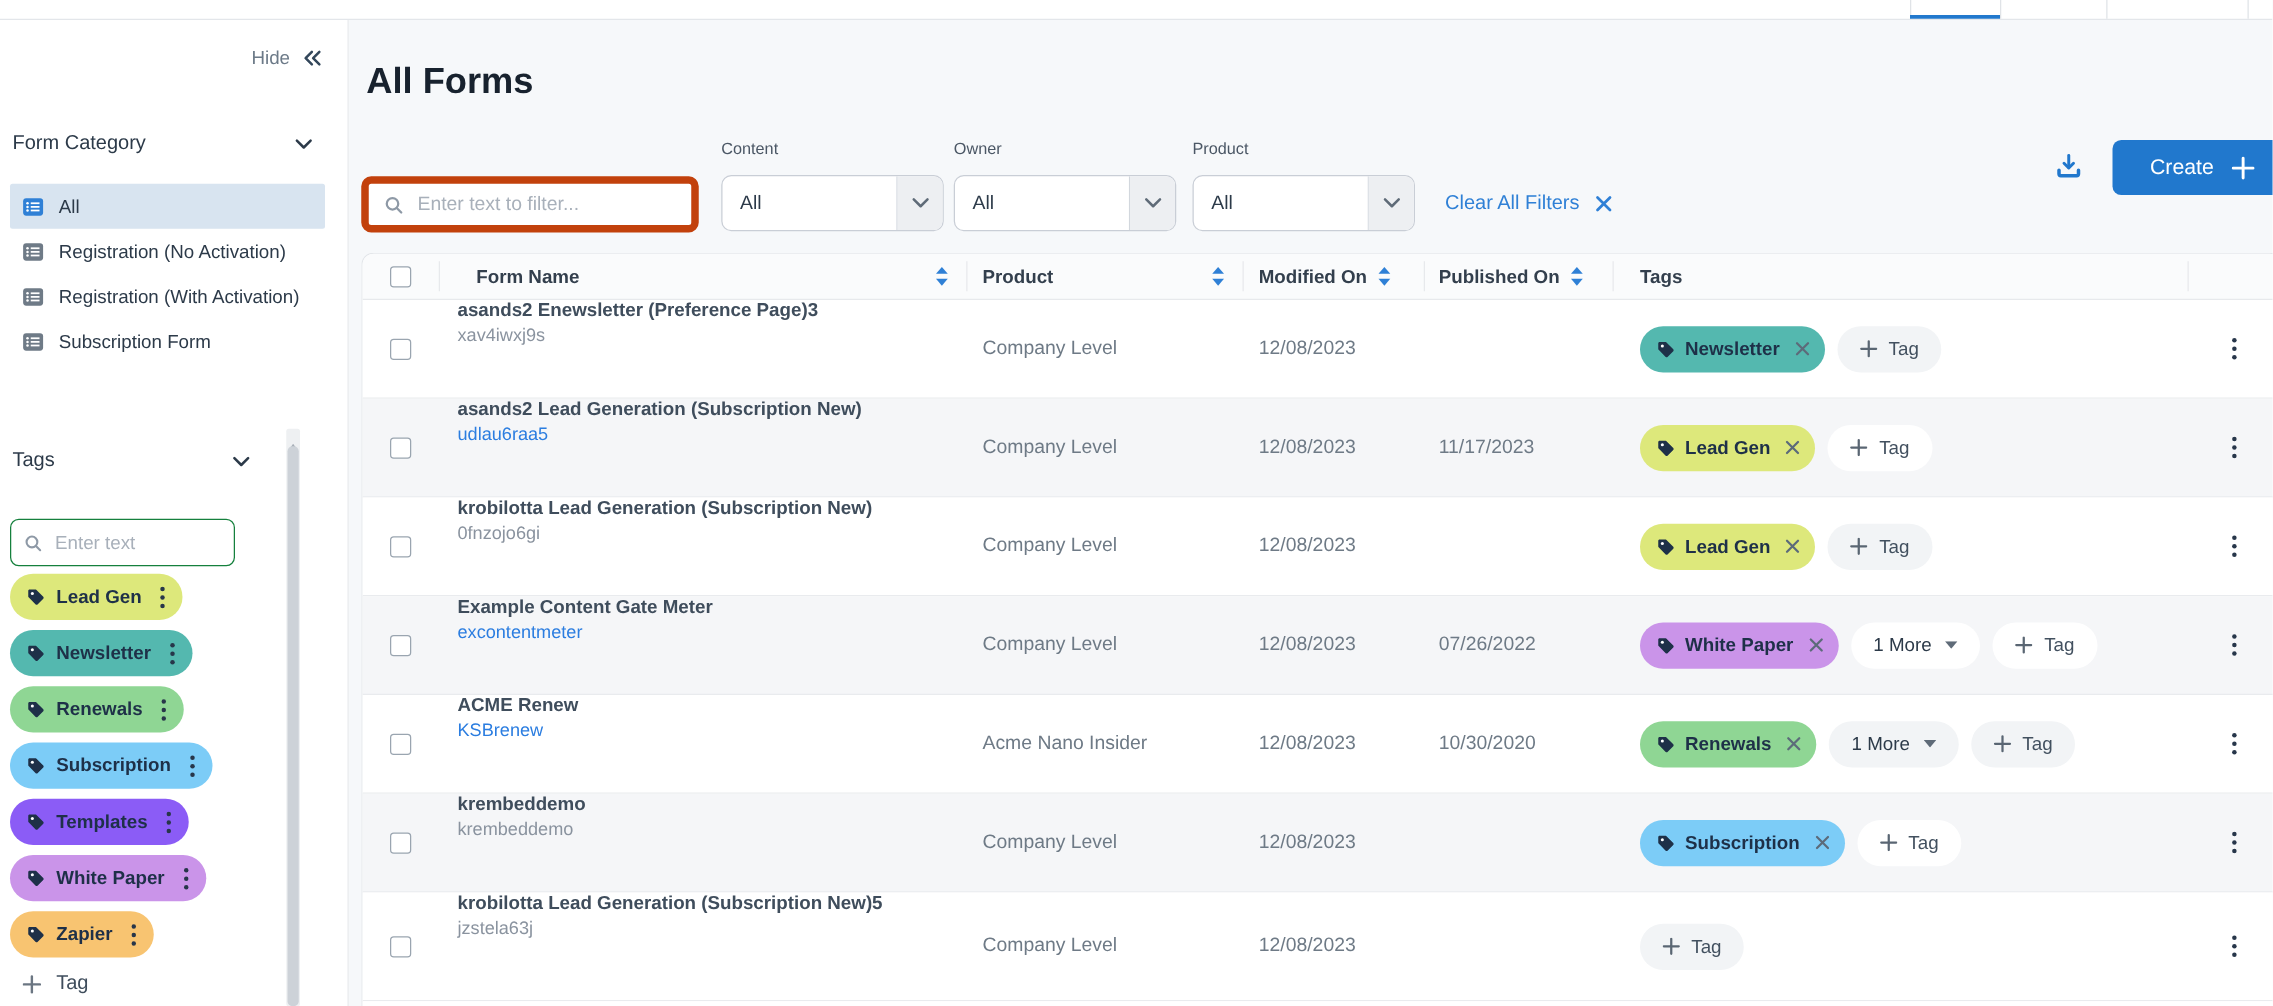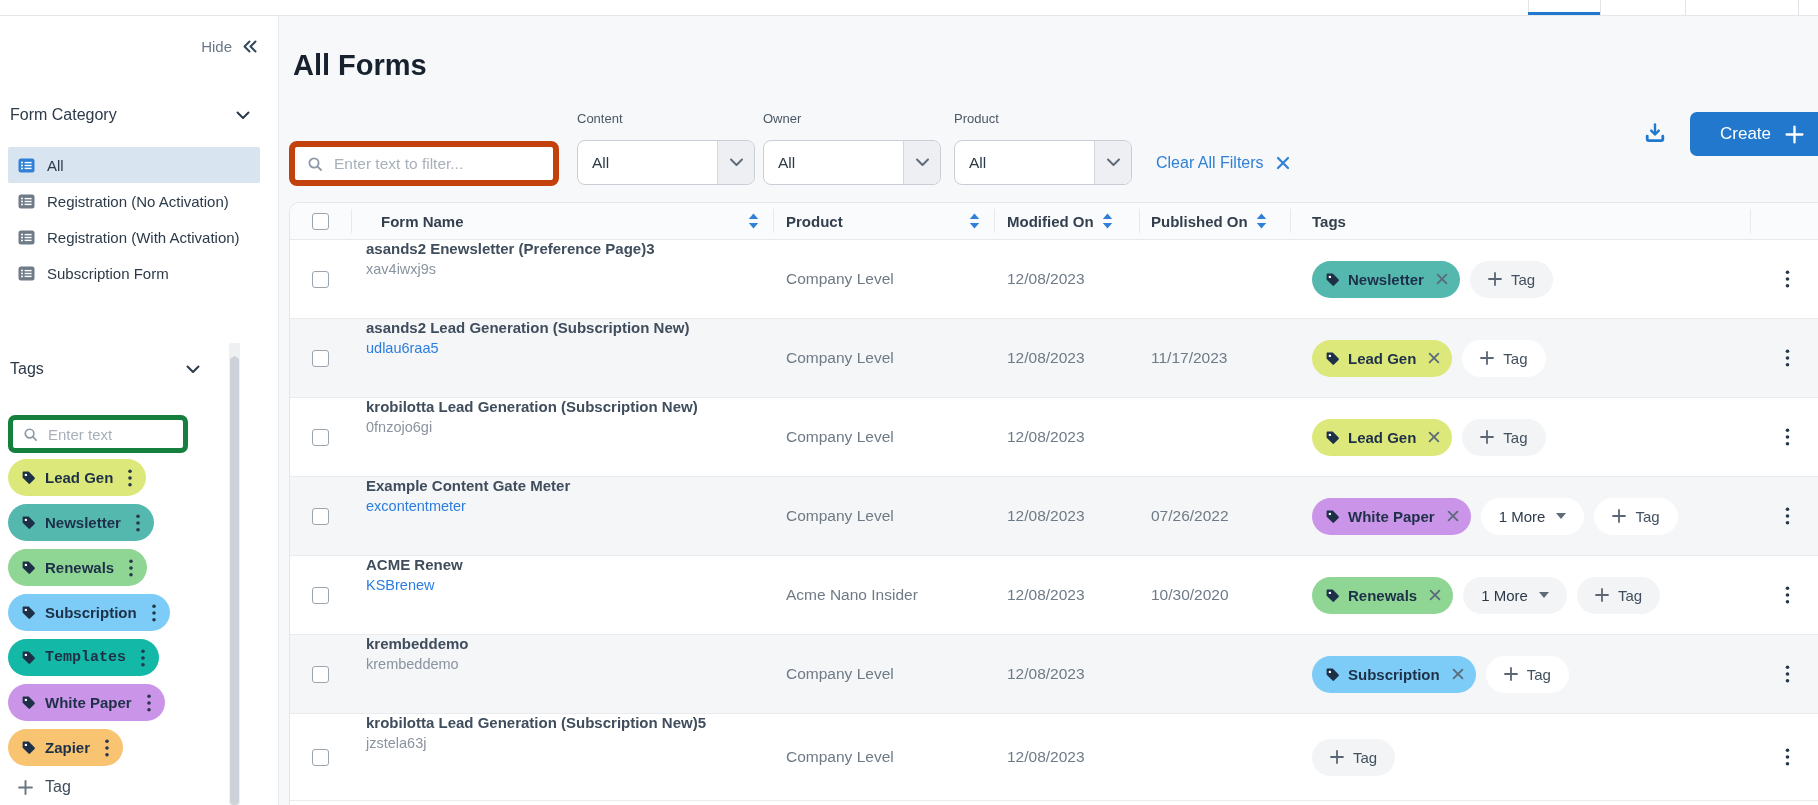--- a/index.html
+++ b/index.html
@@ -18,21 +18,21 @@
   .hide-row{position:absolute;top:22px;right:20px;display:flex;align-items:center;gap:9px;cursor:pointer}
   .hide-label{font-size:15px;color:#6c7a88}
   .sec-header{position:absolute;left:10px;display:flex;align-items:center;justify-content:space-between;
               font-size:16px;color:#2c3a49}
   .sec-header.fc{top:90px;width:240px}
   .sec-header.tg{top:344px;width:190px}
   .side-list{position:absolute;top:131px;left:0;width:278px}
   .side-item{height:36px;display:flex;align-items:center;gap:12px;margin:0 18px 0 8px;
              padding-left:10px;font-size:15px;color:#2c3a49;cursor:pointer;border-radius:2px}
   .side-item.selected{background:#d8e4f0}
-  .tag-search{position:absolute;top:399px;left:8px;width:180px;height:38px;border:5px solid #15803d;
+  .tag-search{position:absolute;top:399px;left:8px;width:180px;height:38px;border:1px solid #15803d;
               border-radius:7px;background:#fff;display:flex;align-items:center;gap:8px;padding:0 10px;
               box-sizing:border-box}
   .tag-search input{border:none;outline:none;flex:1;min-width:0;font-size:15px;color:#2c3a49;
                     font-family:inherit;background:transparent}
   ::placeholder{color:#a8b0ba;opacity:1}
   #sidebar-pills{position:absolute;top:443px;left:8px;display:flex;flex-direction:column;
                  align-items:flex-start;gap:8px}
   .pill{height:37px;border-radius:19px;display:inline-flex;align-items:center;gap:9px;
         padding:0 14px 0 13px;cursor:pointer}
   .pill-label{font-size:15px;font-weight:600;color:#1e3048}
@@ -279,21 +279,21 @@
         <span class="pill-kebab">
           <span style="display:flex">
             <svg width="4" height="18" viewBox="0 0 4 18">
               <circle cx="2" cy="2.2" r="1.8" fill="#27364a"></circle>
               <circle cx="2" cy="9" r="1.8" fill="#27364a"></circle>
               <circle cx="2" cy="15.8" r="1.8" fill="#27364a"></circle>
             </svg>
           </span>
         </span>
       </div>
-      <div class="pill" style="background: #14b8a6; font-family: Liberation Mono, monospace;">
+      <div class="pill" style="background: #8b5cf6;">
         <span style="display:flex">
           <svg width="15" height="15" viewBox="0 0 16 16">
             <path d="M1.6 1.6h6.1c.3 0 .6.12.82.33l6 6c.43.44.43 1.14 0 1.58l-4.9 4.9a1.12 1.12 0 0 1-1.58 0l-6-6a1.12 1.12 0 0 1-.33-.8V2.72c0-.62.5-1.12 1.12-1.12z" fill="#1e3048"></path>
             <circle cx="5.2" cy="5.2" r="1.3" fill="#fff"></circle>
           </svg>
         </span>
         <span class="pill-label">Templates</span>
         <span class="pill-kebab">
           <span style="display:flex">
             <svg width="4" height="18" viewBox="0 0 4 18">

